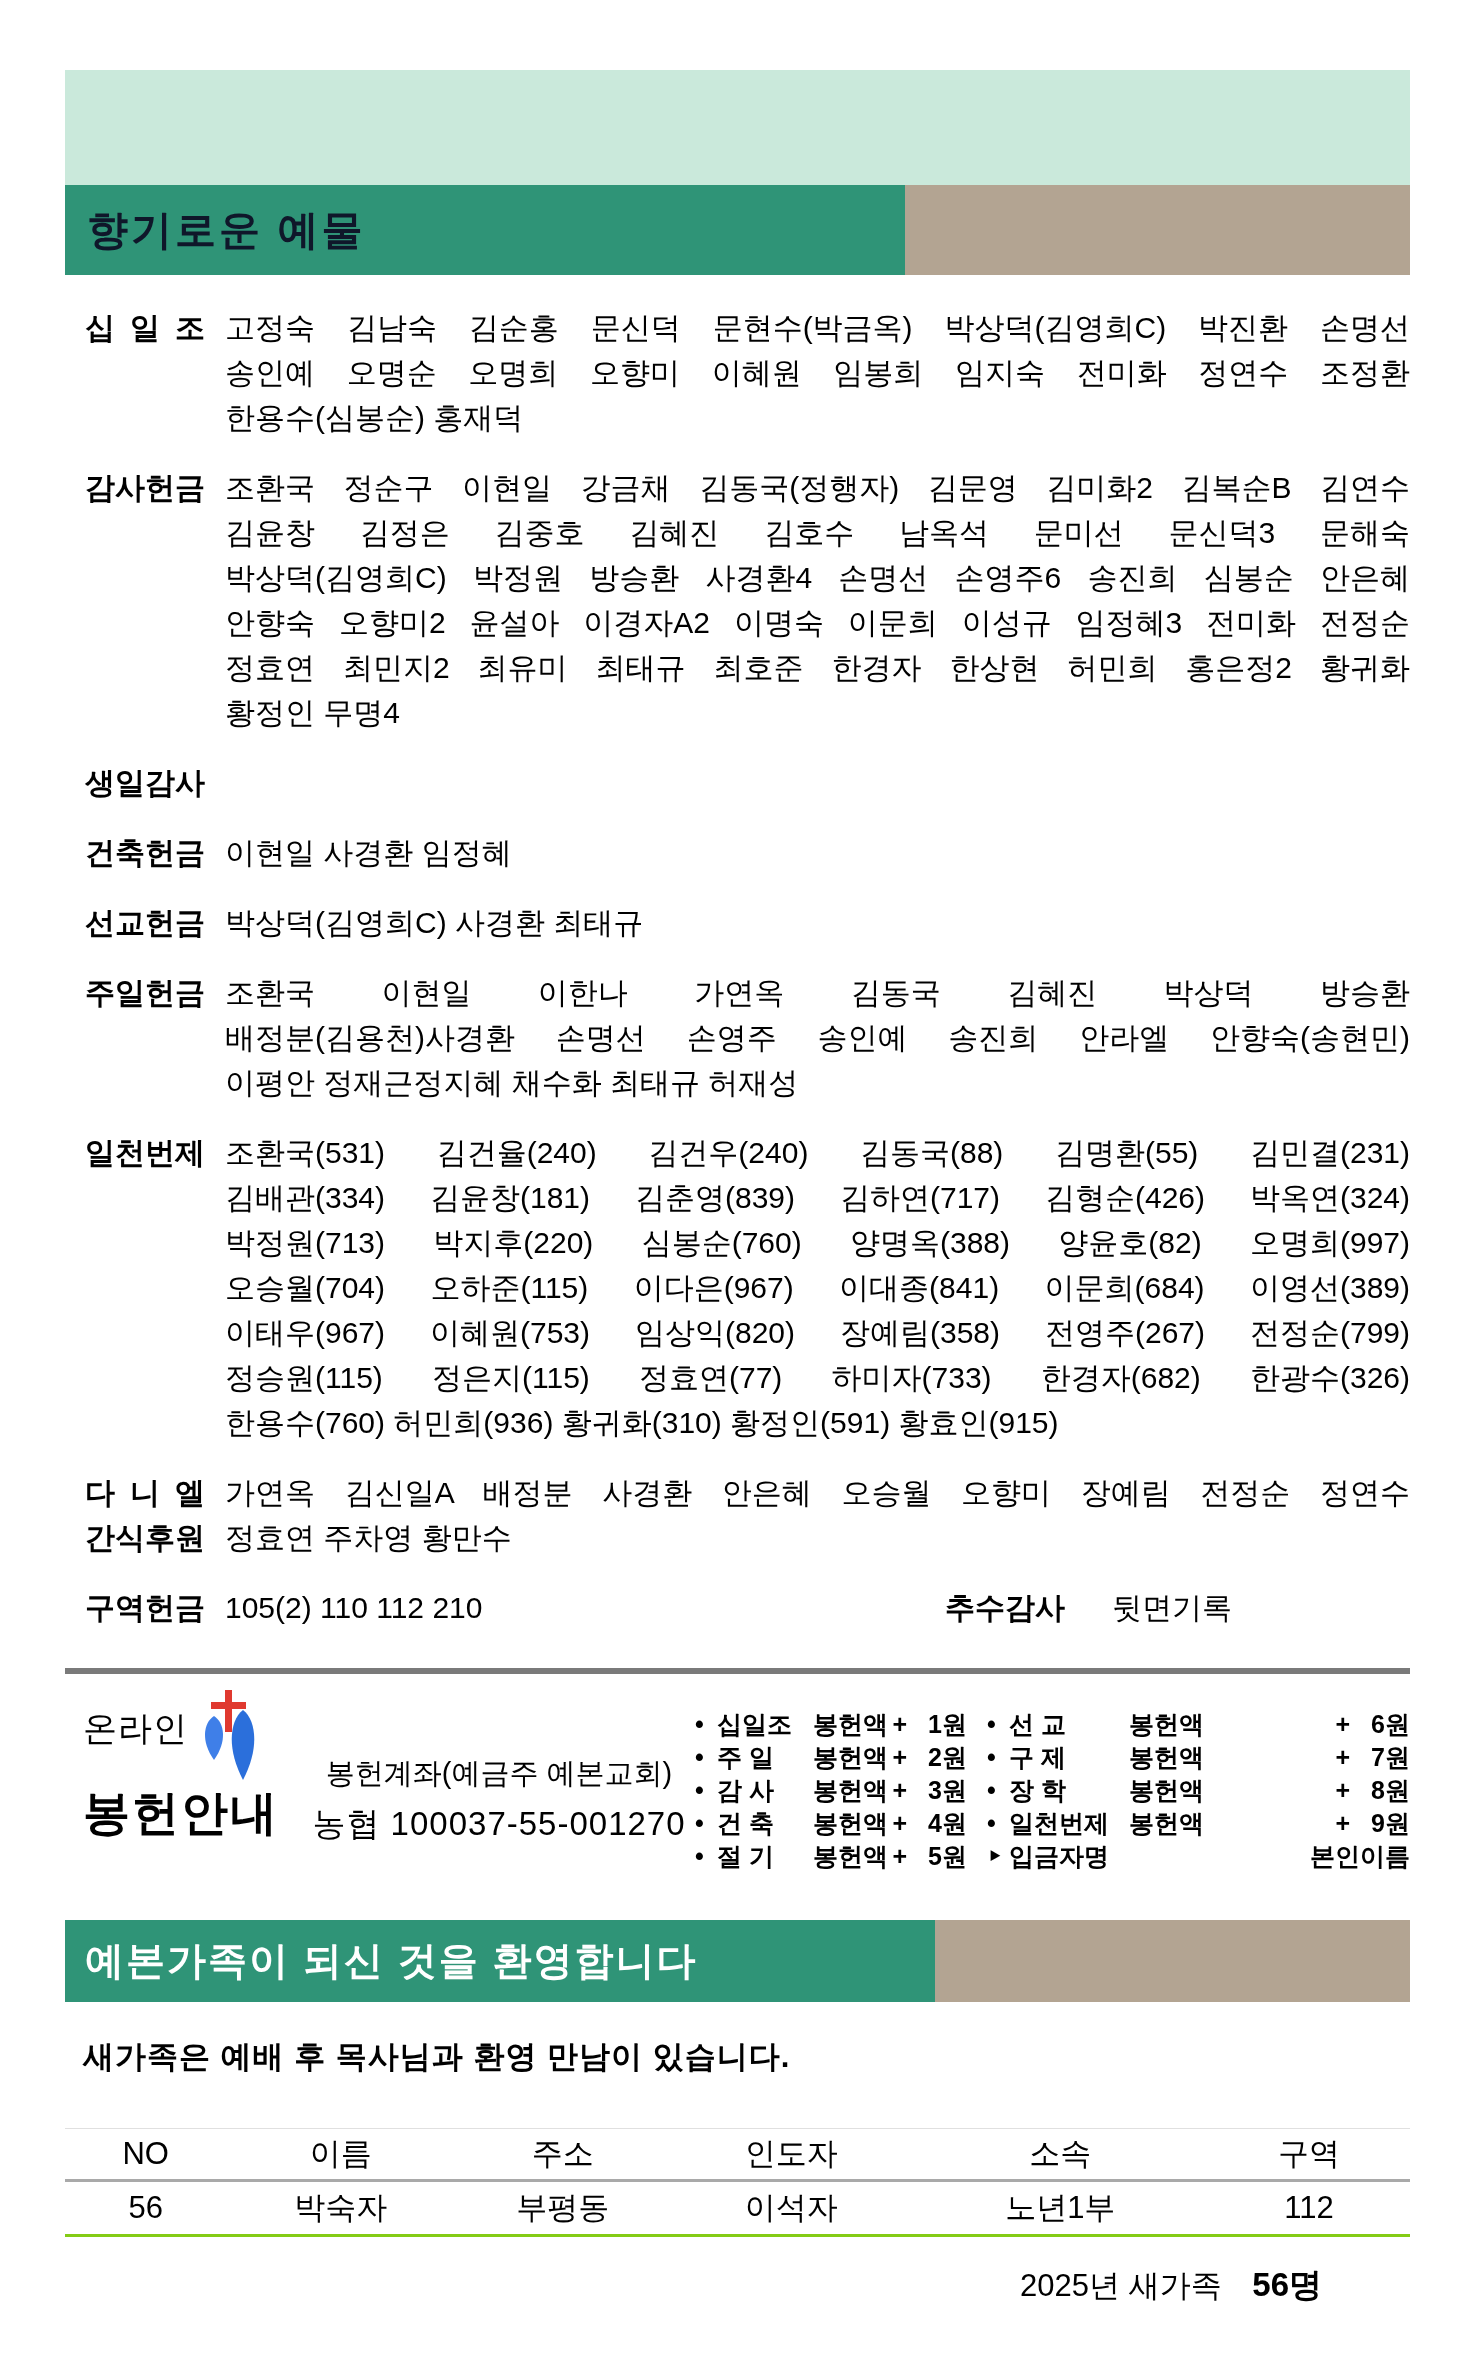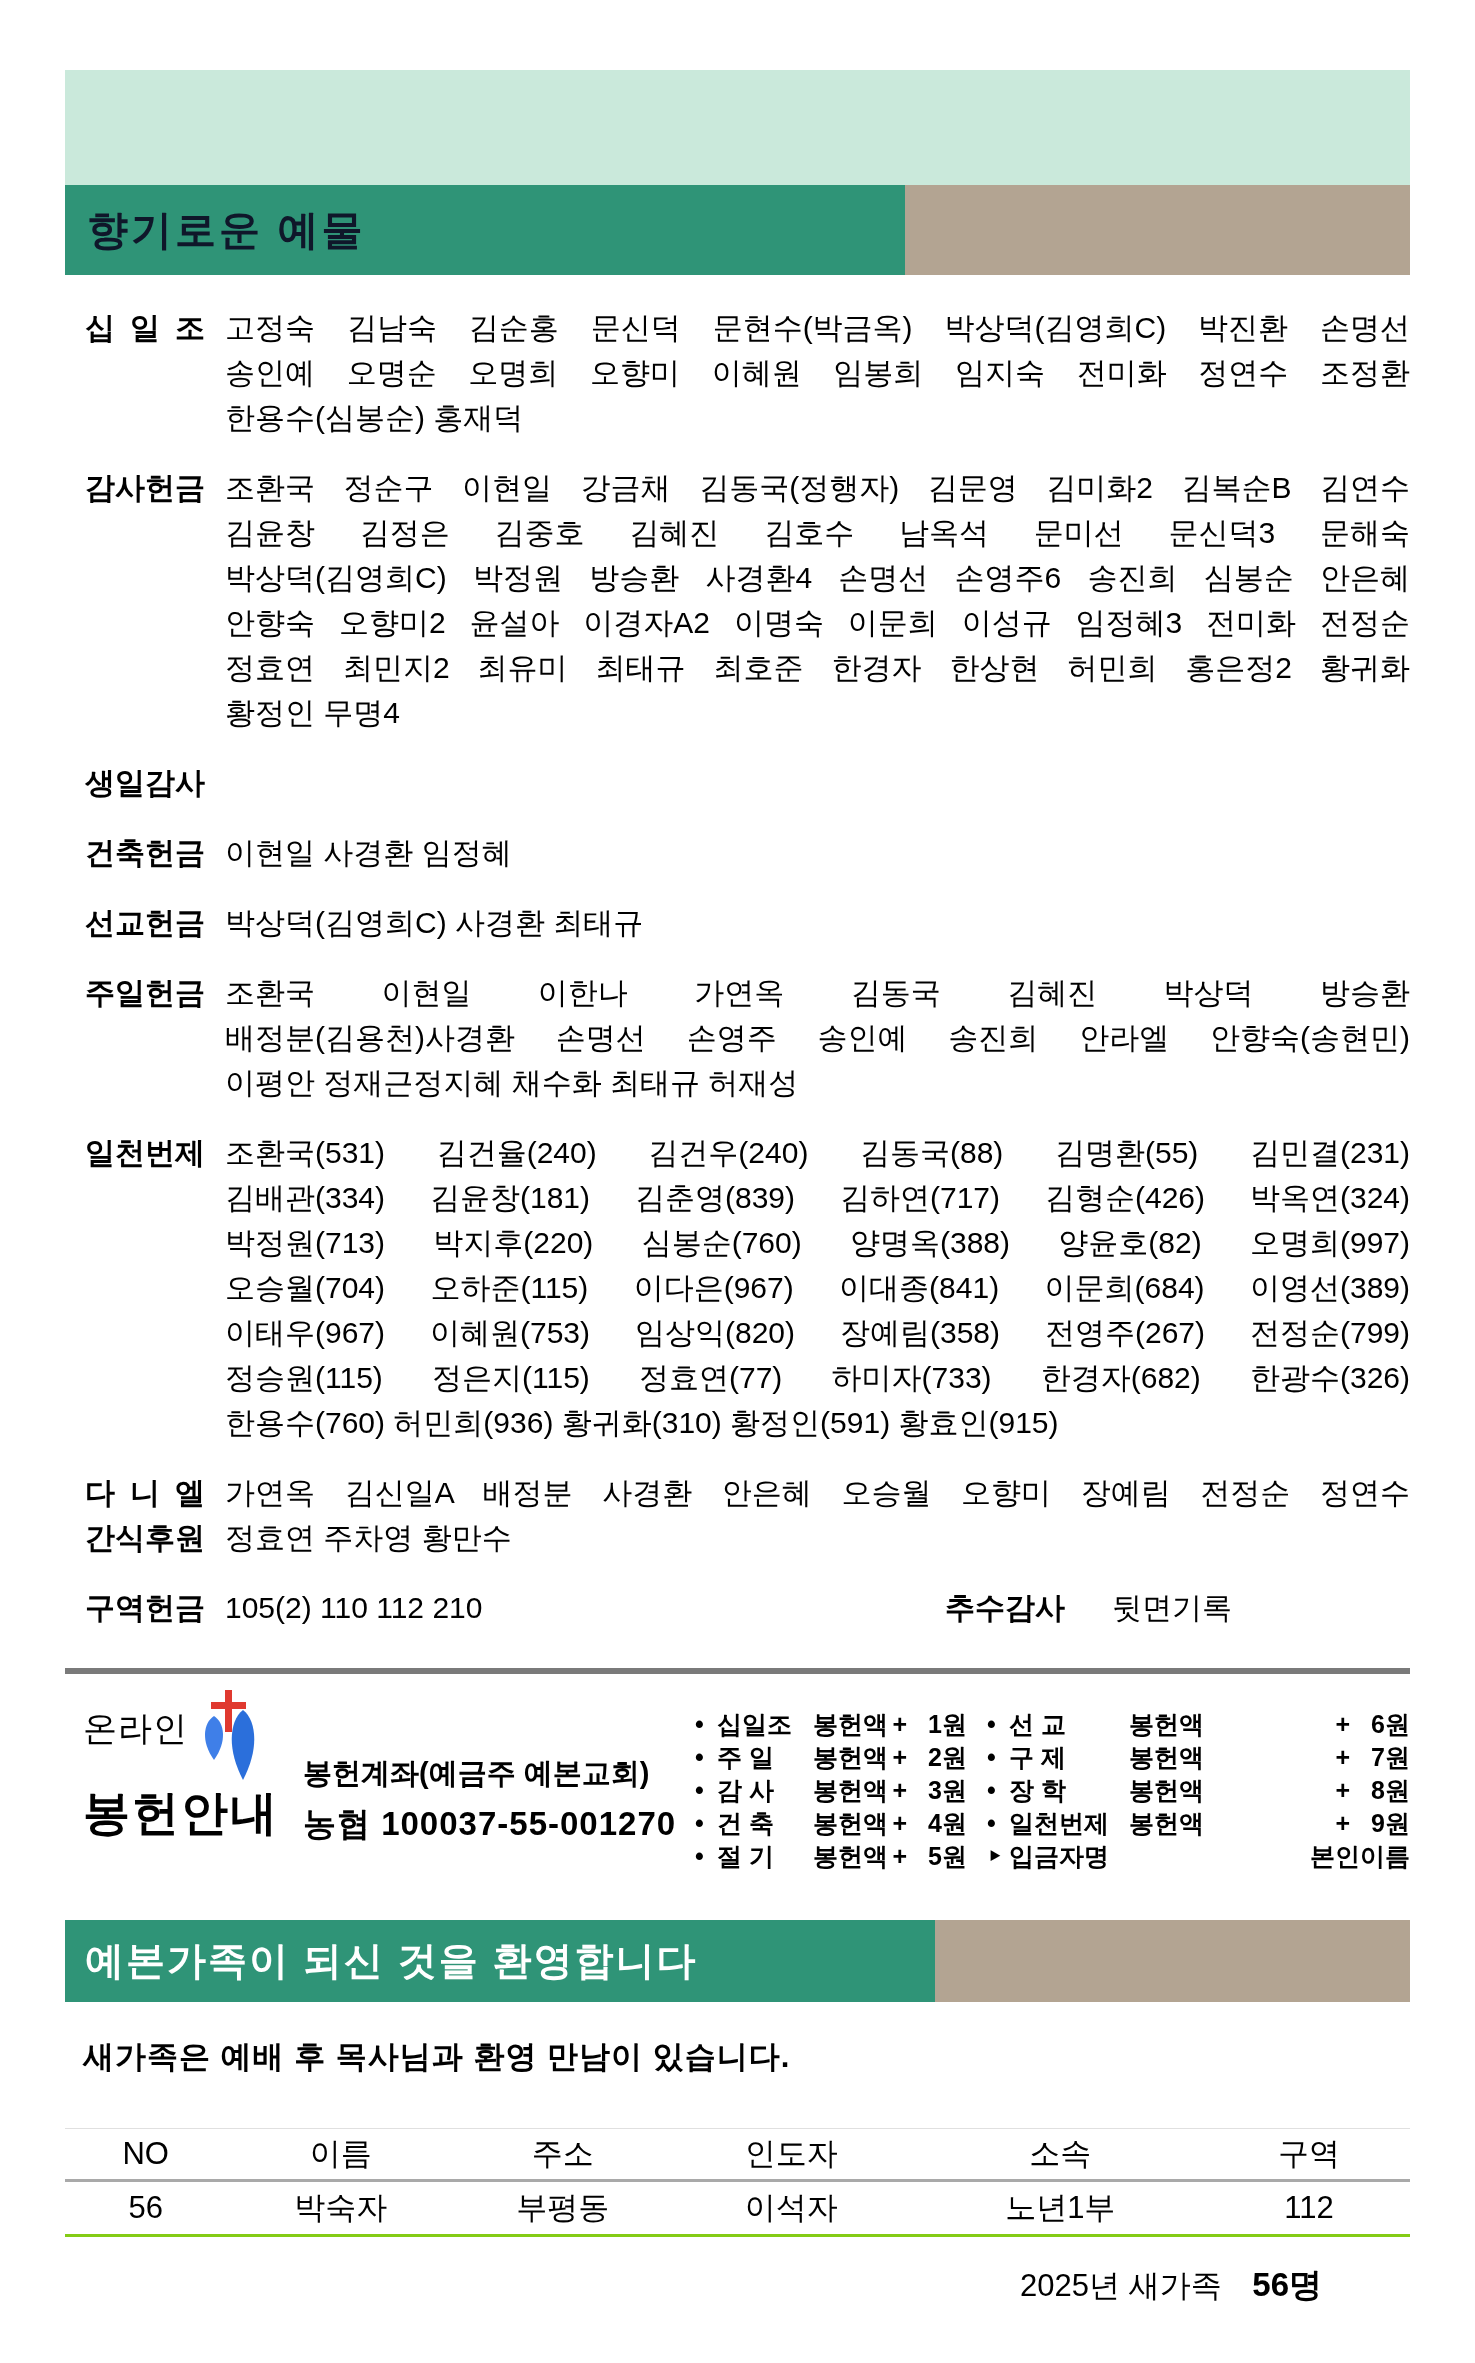--- a/index.html
+++ b/index.html
@@ -27,21 +27,21 @@
   .split .v2{flex:1;}
 
   .divider{height:6px;background:#7a7a7a;margin-top:38px;}
 
   .donation{display:flex;padding-top:16px;height:196px;}
   .don-left{width:238px;flex:none;padding-left:18px;box-sizing:border-box;}
   .online-row{display:flex;align-items:flex-start;}
   .online-txt{font-size:34px;font-weight:normal;padding-top:16px;letter-spacing:1px;}
   .logo{margin-left:6px;}
   .guide-txt{font-size:47px;font-weight:bold;letter-spacing:2px;margin-top:0px;}
-  .don-mid{width:392px;flex:none;padding-top:64px;font-weight:bold;box-sizing:border-box;}
+  .don-mid{width:392px;flex:none;padding-top:64px;font-weight:normal;box-sizing:border-box;text-align:center;}
   .acc1{font-size:29px;}
   .acc2{font-size:33px;margin-top:8px;letter-spacing:1px;}
   .don-right{flex:1;display:flex;padding-top:18px;font-weight:bold;font-size:25px;}
   .bcol{display:flex;flex-direction:column;justify-content:space-between;height:158px;}
   .bcol1{width:272px;flex:none;}
   .bcol2{flex:1;margin-left:20px;}
   .brow{display:flex;align-items:baseline;white-space:nowrap;}
   .bullet{width:22px;flex:none;}
   .bname{width:96px;flex:none;}
   .bcol2 .bname{width:120px;}

